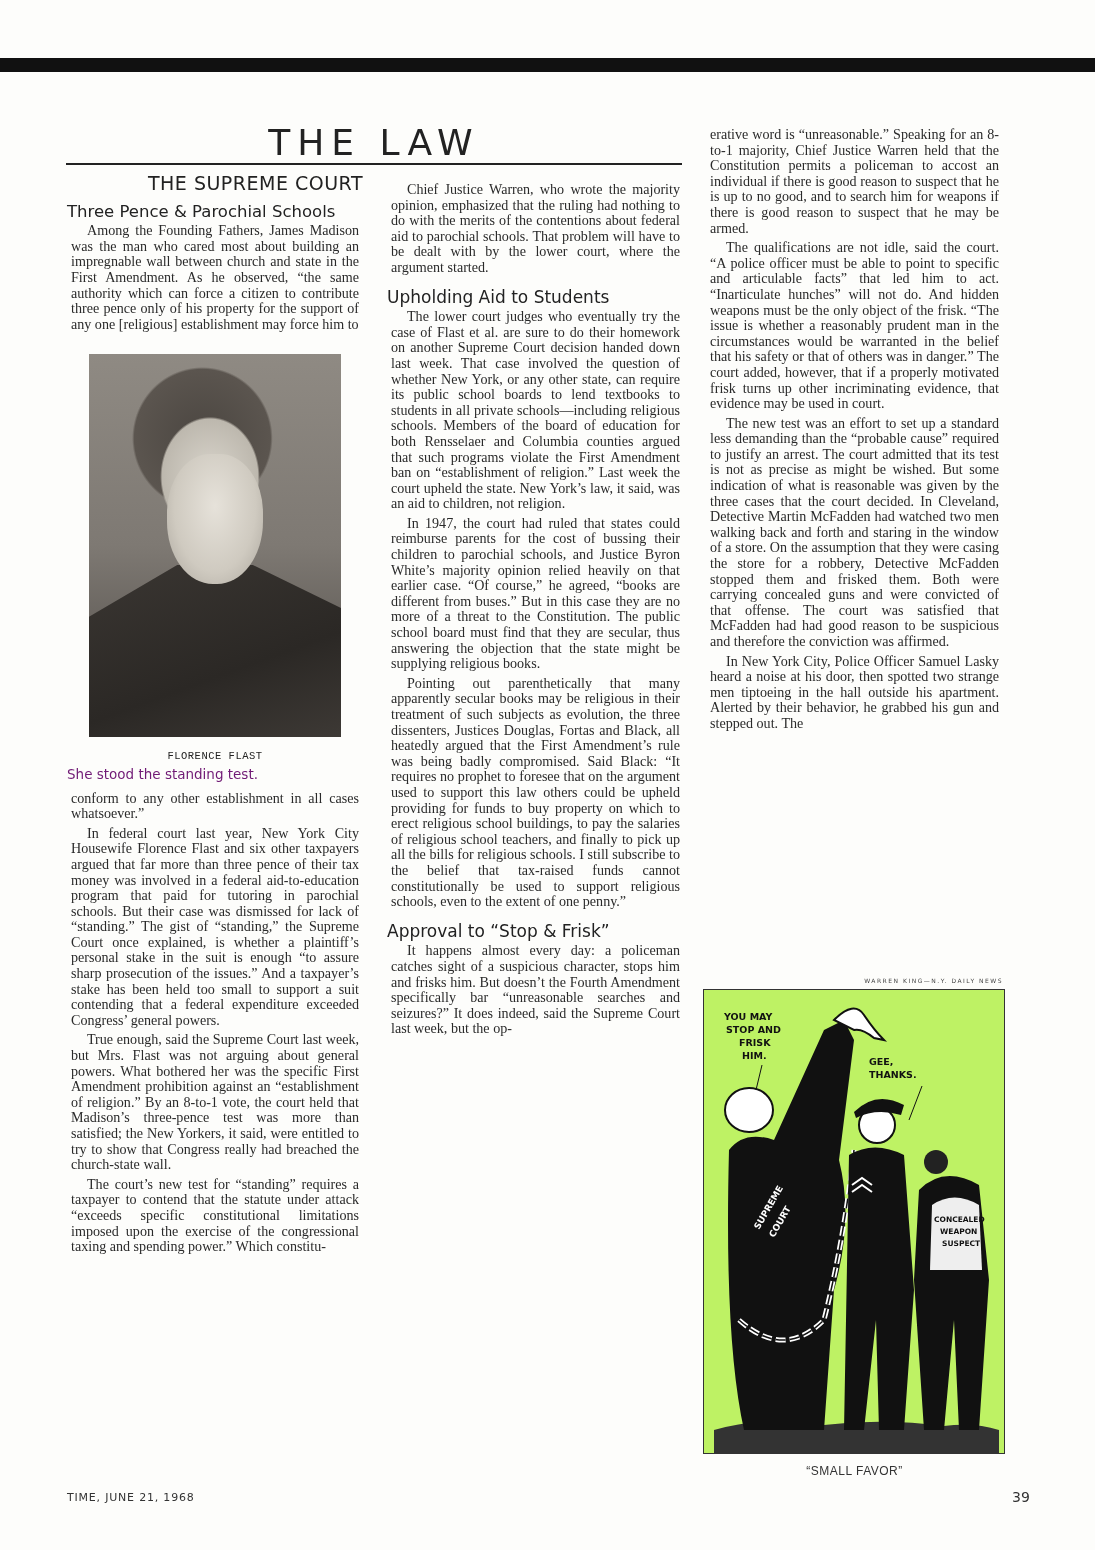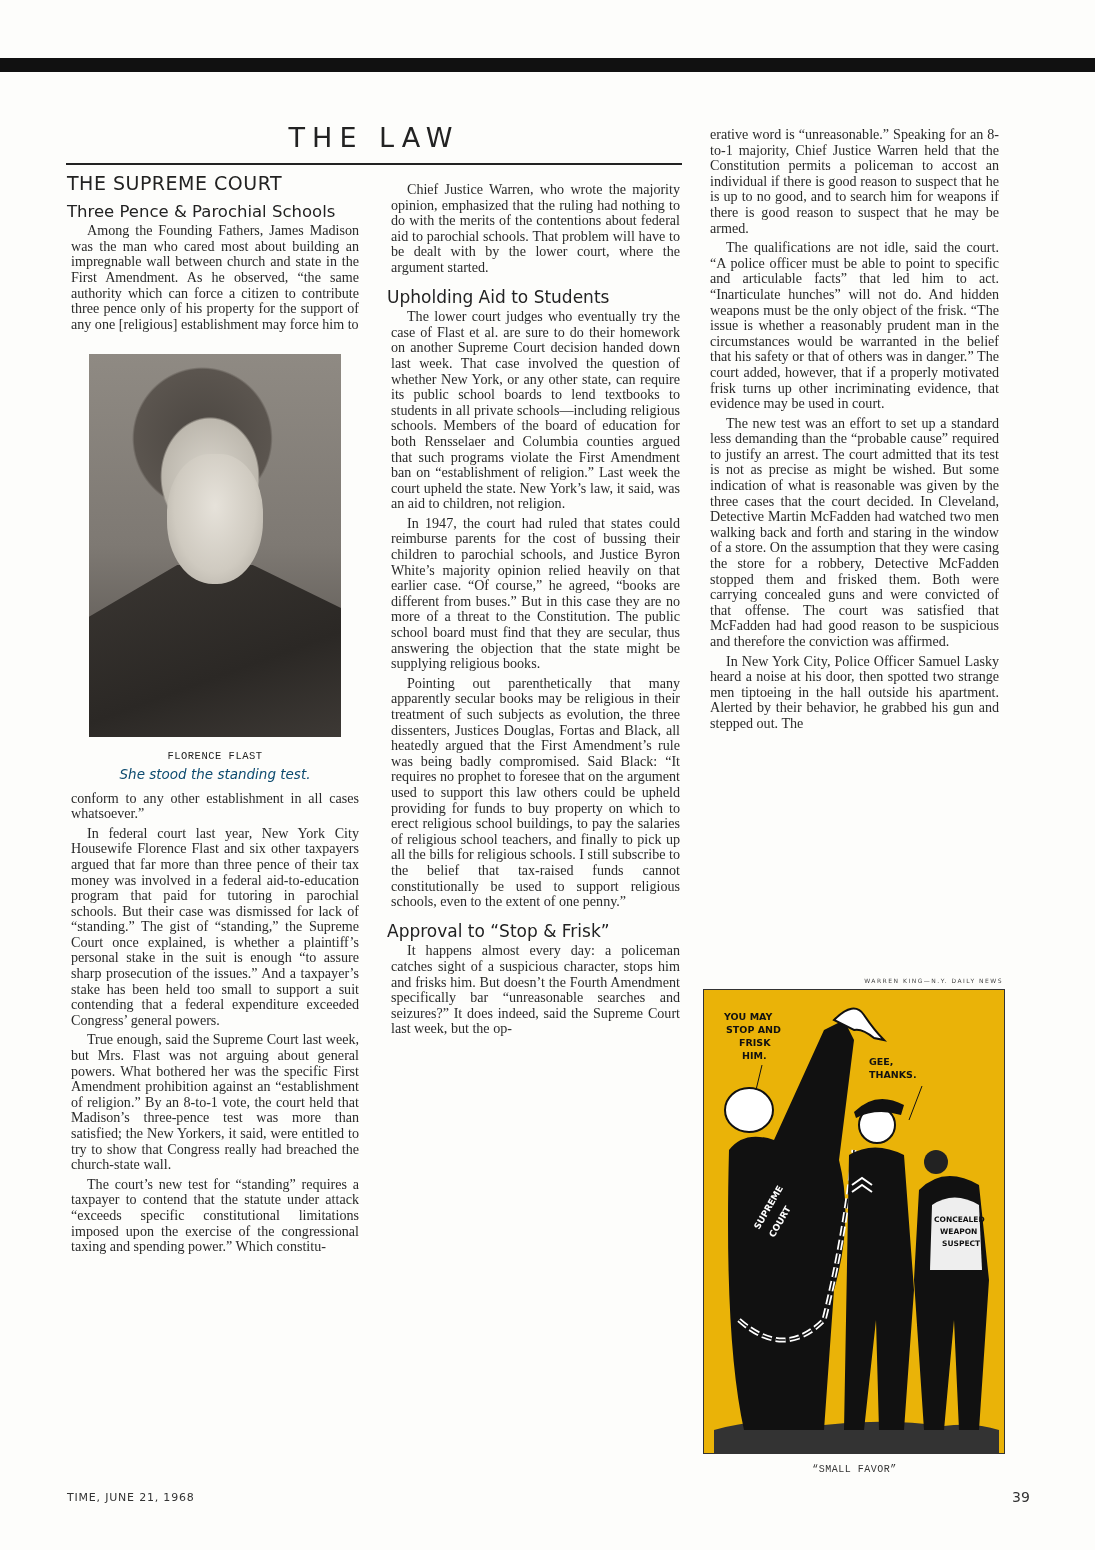--- a/index.html
+++ b/index.html
@@ -1,49 +1,49 @@
 <!DOCTYPE html>
 <html><head>
 <meta charset="utf-8">
 <style>
   html, body { margin:0; padding:0; }
   body { width:1095px; height:1550px; background:#fdfdfb; position:relative; overflow:hidden;
          font-family:"Liberation Serif", serif; color:#2a2a2a; }
   .topbar { position:absolute; left:0; top:58px; width:1095px; height:14px; background:#111; }
   .section-title { position:absolute; left:66px; width:616px; top:122px; text-align:center;
-         font-family:"DejaVu Sans", sans-serif; font-size:27px; letter-spacing:7px; color:#222; font-weight:400; }
+         font-family:"DejaVu Sans", sans-serif; font-size:36px; letter-spacing:7px; color:#222; font-weight:400; }
   .section-rule { position:absolute; left:66px; top:163px; width:616px; height:2px; background:#222; }
   .col { position:absolute; font-size:14.1px; line-height:15.6px; text-align:justify; }
   .col p { margin:4px; text-indent:16px; }
   .col1 { left:67px; width:296px; }
   .col2 { left:387px; width:297px; }
   .col3 { left:706px; width:297px; }
-  .kicker { font-family:"DejaVu Sans", sans-serif; font-size:19px; text-align:left; margin:14px 0 2px 0; color:#222; letter-spacing:0.5px; }
+  .kicker { font-family:"DejaVu Sans", sans-serif; font-size:19px; text-align:right; margin:14px 0 2px 0; color:#222; letter-spacing:0.5px; }
   .headline { font-family:"DejaVu Sans", sans-serif; font-size:16.5px; margin:12px 0 1px 0; color:#222; text-align:left; }
   .headline.mid { margin-top:14px; margin-bottom:2px; font-size:17px; }
   .photo { width:252px; height:383px; margin:22px auto 12px auto; position:relative; overflow:hidden;
            background: radial-gradient(ellipse 38% 30% at 48% 32%, #d9d5cc 0%, #bdb8ae 50%, transparent 52%),
                        radial-gradient(ellipse 45% 30% at 45% 22%, #4b4641 0%, #5b554f 60%, transparent 62%),
                        linear-gradient(180deg, #8f8a83 0%, #7e7973 50%, #4a4642 100%); }
   .photo .coat { position:absolute; left:0; bottom:0; width:100%; height:45%;
                  background:linear-gradient(160deg,#3a3632 0%,#2b2825 60%,#3d3935 100%);
                  clip-path:polygon(0 30%, 35% 0, 65% 0, 100% 25%, 100% 100%, 0 100%); }
   .photo .face { position:absolute; left:31%; top:26%; width:38%; height:34%; border-radius:45% 45% 48% 48%;
                  background:radial-gradient(ellipse at 50% 40%, #e6e2da 0%, #cfcac0 60%, #a9a49b 100%); }
   .caption-name { font-family:Liberation Mono, monospace; font-size:10.5px; text-align:center; letter-spacing:0.5px; color:#222; }
-  .caption-text { font-family:"DejaVu Sans", sans-serif; font-style:italic; font-size:13.5px; text-align:center; margin:2px 0 8px 0; color:#0c4a6e; }
+  .caption-text { font-family:"DejaVu Sans", sans-serif; font-size:13.5px; text-align:left; margin:2px 0 8px 0; color:#701a75; }
   .credit { position:absolute; left:706px; width:297px; top:977px; text-align:right;
             font-family:"DejaVu Sans", sans-serif; font-size:6px; letter-spacing:1.5px; color:#444; }
-  .cartoon { position:absolute; left:703px; top:989px; width:300px; height:463px; border:1.5px solid #333; background:#eab308; overflow:hidden; }
+  .cartoon { position:absolute; left:703px; top:989px; width:300px; height:463px; border:1.5px solid #333; background:#bef264; overflow:hidden; }
   .cartoon svg { width:100%; height:100%; display:block; }
   .bubble { font-family:"DejaVu Sans", sans-serif; font-weight:bold; font-size:9.5px; fill:#111; }
   .robe-text { font-family:"DejaVu Sans", sans-serif; font-weight:bold; font-size:9px; fill:#fff; }
   .suspect-text { font-family:"DejaVu Sans", sans-serif; font-weight:bold; font-size:7.5px; fill:#111; }
   .cartoon-title { position:absolute; left:706px; width:297px; top:1464px; text-align:center;
-          font-family:Liberation Mono, monospace; font-size:10px; letter-spacing:0.5px; color:#333; }
+          font-family:Liberation Sans, sans-serif; font-size:12px; letter-spacing:0.5px; color:#333; }
   .footer-left { position:absolute; left:67px; top:1491px; font-family:"DejaVu Sans", sans-serif; font-size:11px; letter-spacing:0.8px; color:#333; }
   .page-num { position:absolute; left:980px; top:1489px; font-family:"DejaVu Sans", sans-serif; font-size:14px; color:#333;margin-left:32px; }
 </style>
 </head>
 <body>
 
 <div class="topbar"></div>
 <div class="section-title">THE LAW</div>
 <div class="section-rule"></div>
 

